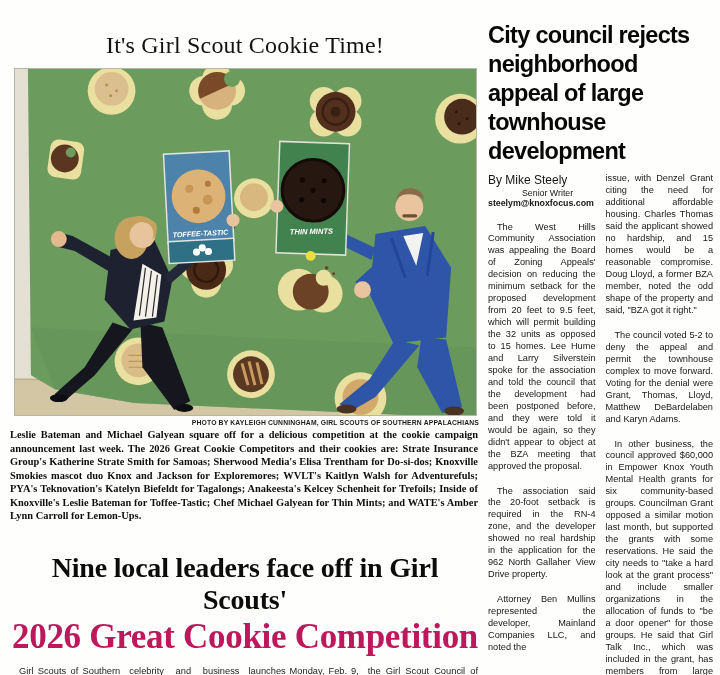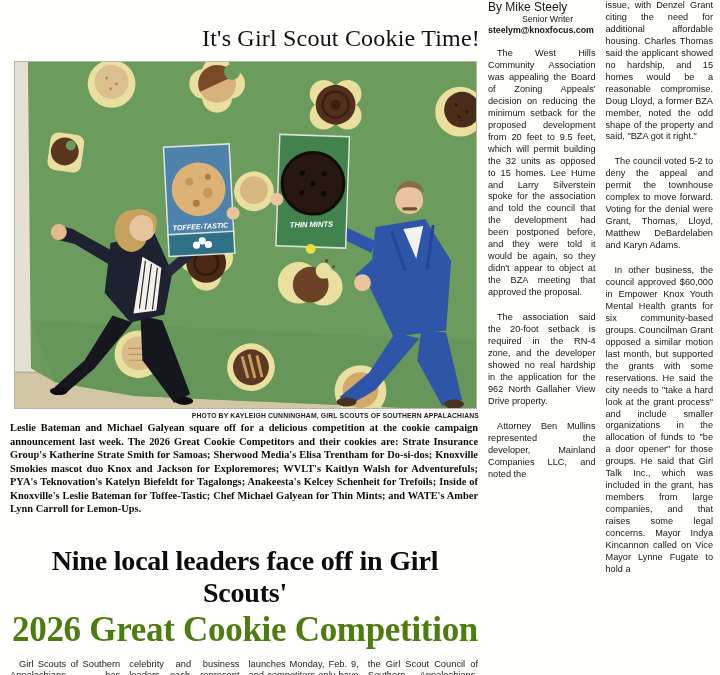--- a/index.html
+++ b/index.html
@@ -5,42 +5,42 @@
   html,body { margin:0; padding:0; background:#e9e9e9; }
   .page {
     position:relative; width:720px; height:675px; margin:0 auto;
     background:#fefefc; overflow:hidden;
     font-family:"Liberation Sans", sans-serif; color:#1a1a1a;
   }
   
   .left-sec { position:absolute; left:10px; top:0; width:470px; height:675px; overflow:hidden; }
   .top-headline {
     font-family:"Liberation Serif", serif; font-weight:400; font-size:24px;
-    text-align:right; margin:25px 0 9px; color:#121212; letter-spacing:.2px;
+    text-align:center; margin:32px 0 9px; color:#121212; letter-spacing:.2px;
   }
   .photo-frame {
     position:relative; width:463px; height:348px; margin-left:4px;
     border:1px solid #b9b5a9; box-sizing:border-box; background:#6b9c5e; overflow:hidden;
   }
   .photo-frame svg { position:absolute; left:0; top:0; width:100%; height:100%; }
   .photo-credit {
     font-size:6.8px; font-weight:bold; letter-spacing:.15px;
     text-align:right; color:#1c1c1c; margin:3px 1px 2px 0;
   }
   .caption {
     font-family:"Liberation Serif", serif; font-weight:bold; 
     font-size:10.4px; line-height:1.3; text-align:justify; color:#0e0e0e; width:468px;
   }
   .story-head1 {
     font-family:"Liberation Serif", serif; font-weight:bold; font-size:28px;
     text-align:center; margin:29px 0 0; color:#0c0c0c; letter-spacing:-.2px;
   }
   .story-head2 {
     font-family:"Liberation Serif", serif; font-weight:bold; font-size:35px;
-    text-align:center; margin:1px 0 9px; color:#4d7c0f; letter-spacing:-.3px;
+    text-align:center; margin:1px 0 9px; color:#be185d; letter-spacing:-.3px;
   }
   .cols4 { display:flex; gap:9px; width:468px; }
   .cols4 .col { flex:1; font-size:9.3px; line-height:1.24; text-align:justify; color:#1c1c1c; }
   p { margin:0; }
   p.indent { text-indent:9px; }
   p.sp { margin-top:13px; }
   
   .right-sec { position:absolute; left:488px; top:0; width:225px; height:675px; overflow:hidden; }
   .news-head {
     font-weight:800; font-size:23.5px; line-height:1.23; letter-spacing:-.7px;
@@ -230,20 +230,21 @@
         <p>launches Monday, Feb. 9, and competitors only have about a month to secure donations in an effort to crown their cookie East Tennessee's favorite. "The Great Cookie Competition is a fun fundraising experience for a good cause," said Lynne Fugate, CEO of</p>
       </div>
       <div class="col">
         <p>the Girl Scout Council of Southern Appalachians. "We really appreciate these competitors for taking up the charge and we hope you'll support their efforts by voting with your dollars to help invest in tomorrow's leaders. For example, every</p>
 
       </div>
     </div>
   </div>
 
   <div class="right-sec">
+    <div class="news-head">City council rejects neighborhood appeal of large townhouse development</div>
 
     <div class="cols2">
       <div class="col">
         <div class="byline">
           <div class="byline-name">By Mike Steely</div>
           <div class="byline-role">Senior Writer</div>
           <div class="byline-email">steelym@knoxfocus.com</div>
         </div>
         <p class="indent sp">The West Hills Community Association was appealing the Board of Zoning Appeals' decision on reducing the minimum setback for the proposed development from 20 feet to 9.5 feet, which will permit building the 32 units as opposed to 15 homes. Lee Hume and Larry Silverstein spoke for the association and told the council that the development had been postponed before, and they were told it would be again, so they didn't appear to object at the BZA meeting that approved the proposal.</p>
         <p class="indent sp">The association said the 20-foot setback is required in the RN-4 zone, and the developer showed no real hardship in the application for the 962 North Gallaher View Drive property.</p>

